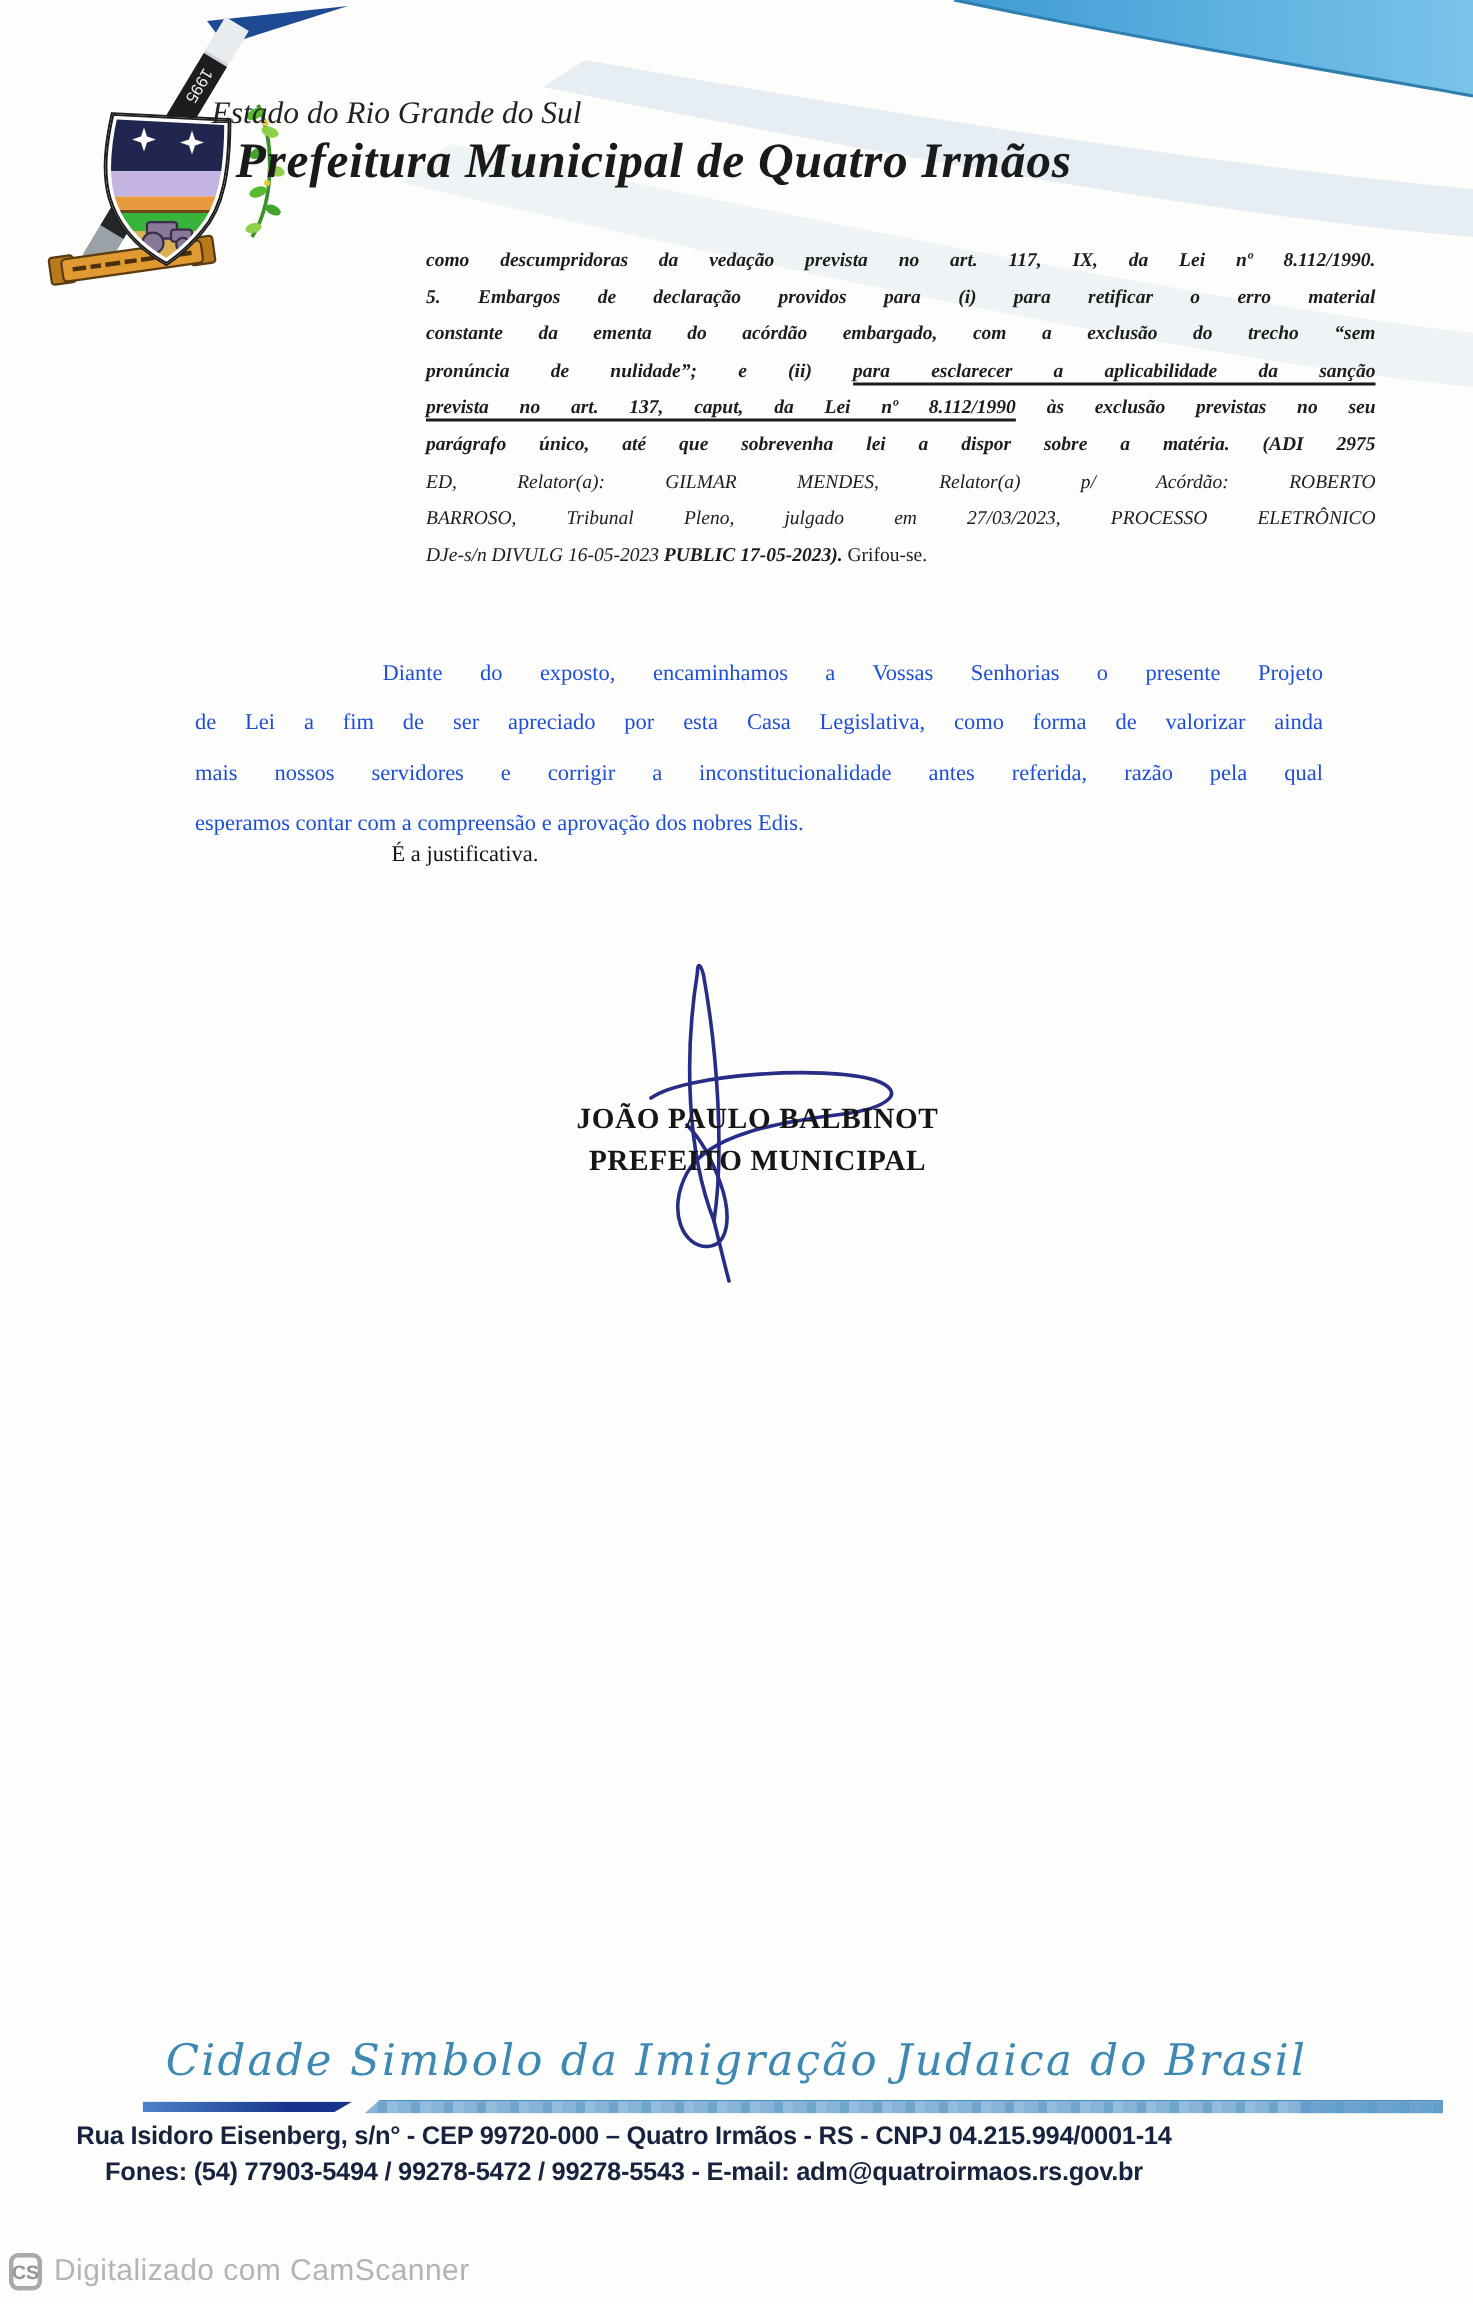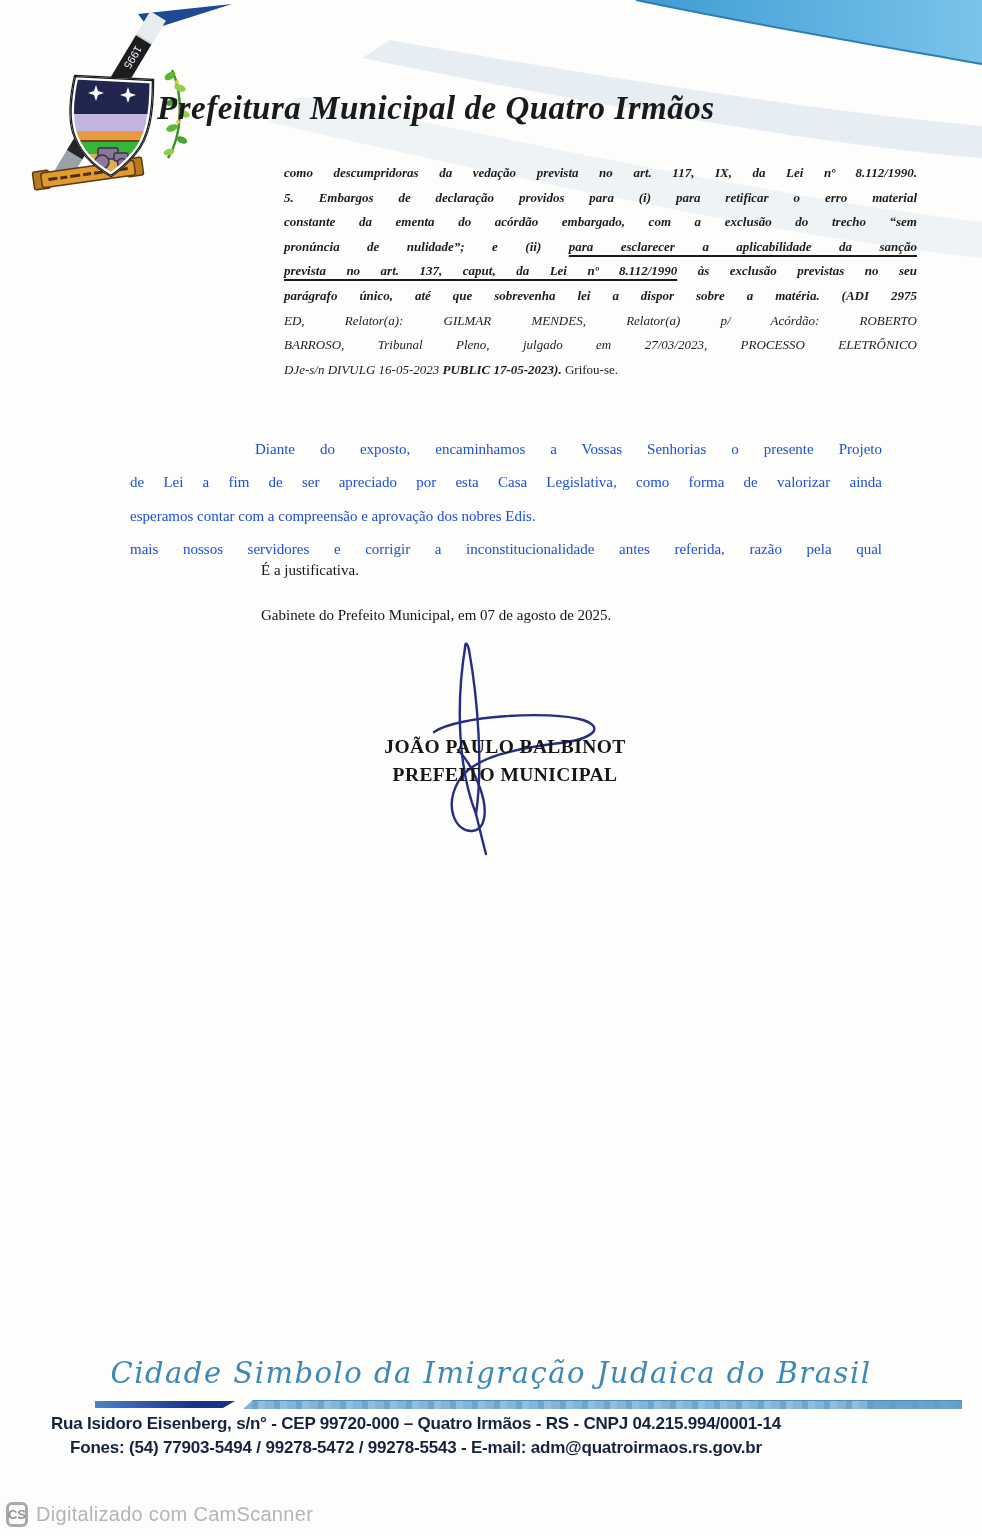--- a/index.html
+++ b/index.html
@@ -144,43 +144,43 @@
       <ellipse cx="150" cy="50" rx="6" ry="3.4" fill="#46a42c" transform="rotate(-25 150 50)"></ellipse>
       <ellipse cx="162" cy="62" rx="6" ry="3.4" fill="#8ed048" transform="rotate(15 162 62)"></ellipse>
       <ellipse cx="150" cy="76" rx="6" ry="3.4" fill="#58b832" transform="rotate(-20 150 76)"></ellipse>
       <ellipse cx="160" cy="88" rx="5.5" ry="3.2" fill="#46a42c" transform="rotate(25 160 88)"></ellipse>
       <ellipse cx="147" cy="100" rx="5.5" ry="3.2" fill="#8ed048" transform="rotate(-15 147 100)"></ellipse>
       <circle cx="155" cy="30" r="2" fill="#e8c83c"></circle>
       <circle cx="156" cy="70" r="2" fill="#e8c83c"></circle>
     </g>
   </svg>
 
+  <div class="hdr-state">Estado do Rio Grande do Sul</div>
   <div class="hdr-muni">Prefeitura Municipal de Quatro Irmãos</div>
 
   <div class="citation">
     <div class="cit-line bi"><span>como descumpridoras da vedação prevista no art. 117, IX, da Lei nº 8.112/1990.</span></div>
     <div class="cit-line bi"><span>5. Embargos de declaração providos para (i) para retificar o erro material</span></div>
     <div class="cit-line bi"><span>constante da ementa do acórdão embargado, com a exclusão do trecho “sem</span></div>
     <div class="cit-line bi"><span>pronúncia de nulidade”; e (ii) </span><span class="ul">para esclarecer a aplicabilidade da sanção</span></div>
     <div class="cit-line bi"><span class="ul">prevista no art. 137, caput, da Lei nº 8.112/1990</span><span> às exclusão previstas no seu</span></div>
     <div class="cit-line bi"><span>parágrafo único, até que sobrevenha lei a dispor sobre a matéria. (ADI 2975</span></div>
     <div class="cit-line it"><span>ED, Relator(a): GILMAR MENDES, Relator(a) p/ Acórdão: ROBERTO</span></div>
     <div class="cit-line it"><span>BARROSO, Tribunal Pleno, julgado em 27/03/2023, PROCESSO ELETRÔNICO</span></div>
     <div class="cit-line it last"><span>DJe-s/n DIVULG 16-05-2023 </span><span class="bi">PUBLIC 17-05-2023).</span><span class="up"> Grifou-se.</span></div>
   </div>
 
   <div class="bodytext">
     <div class="b-line first"><span>Diante do exposto, encaminhamos a Vossas Senhorias o presente Projeto</span></div>
     <div class="b-line"><span>de Lei a fim de ser apreciado por esta Casa Legislativa, como forma de valorizar ainda</span></div>
+    <div class="b-line"><span>mais nossos servidores e corrigir a inconstitucionalidade antes referida, razão pela qual</span></div>
     <div class="b-line last"><span>esperamos contar com a compreensão e aprovação dos nobres Edis.</span></div>
-    <div class="b-line"><span>mais nossos servidores e corrigir a inconstitucionalidade antes referida, razão pela qual</span></div>
   </div>
 
   <div class="p-short p-just">É a justificativa.</div>
-  <div class="p-short p-gab">Gabinete do Prefeito Municipal, em 07 de agosto de 2025.</div>
 
   <svg class="sig-svg" viewBox="0 0 200 225" aria-hidden="true">
     <g fill="none" stroke="#272c86" stroke-width="2.4" stroke-linecap="round">
       <path d="M45 8 C36 64 38 128 56 174 C63 128 58 60 49 10 C47 2 45 2 45 8 Z"></path>
       <path d="M14 92 C36 76 130 70 163 80 C186 88 172 99 140 103 C100 108 52 116 38 142 C24 168 36 192 52 191 C66 190 68 170 60 148 C52 126 44 116 38 110"></path>
       <path d="M56 174 C60 190 63 203 66 214"></path>
     </g>
   </svg>
 
   <div class="sig-block">

